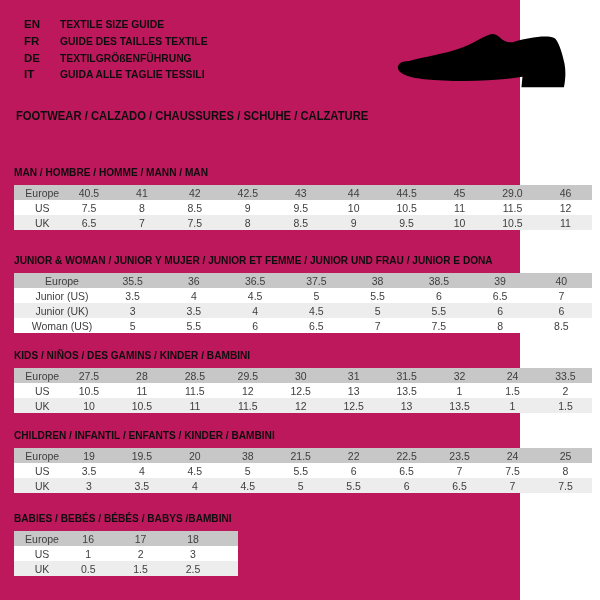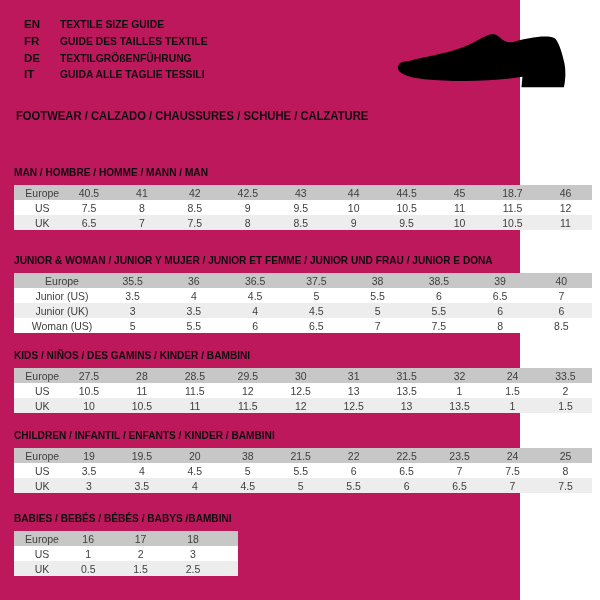--- a/index.html
+++ b/index.html
@@ -129,21 +129,21 @@
             <tr class="r-header">
               <th class="row-label">Europe</th>
               <td>40.5</td>
               <td>41</td>
               <td>42</td>
               <td>42.5</td>
               <td>43</td>
               <td>44</td>
               <td>44.5</td>
               <td>45</td>
-              <td>18.7</td>
+              <td>29.0</td>
               <td>46</td>
             </tr>
             <tr class="r-plain">
               <th class="row-label">US</th>
               <td>7.5</td>
               <td>8</td>
               <td>8.5</td>
               <td>9</td>
               <td>9.5</td>
               <td>10</td>

